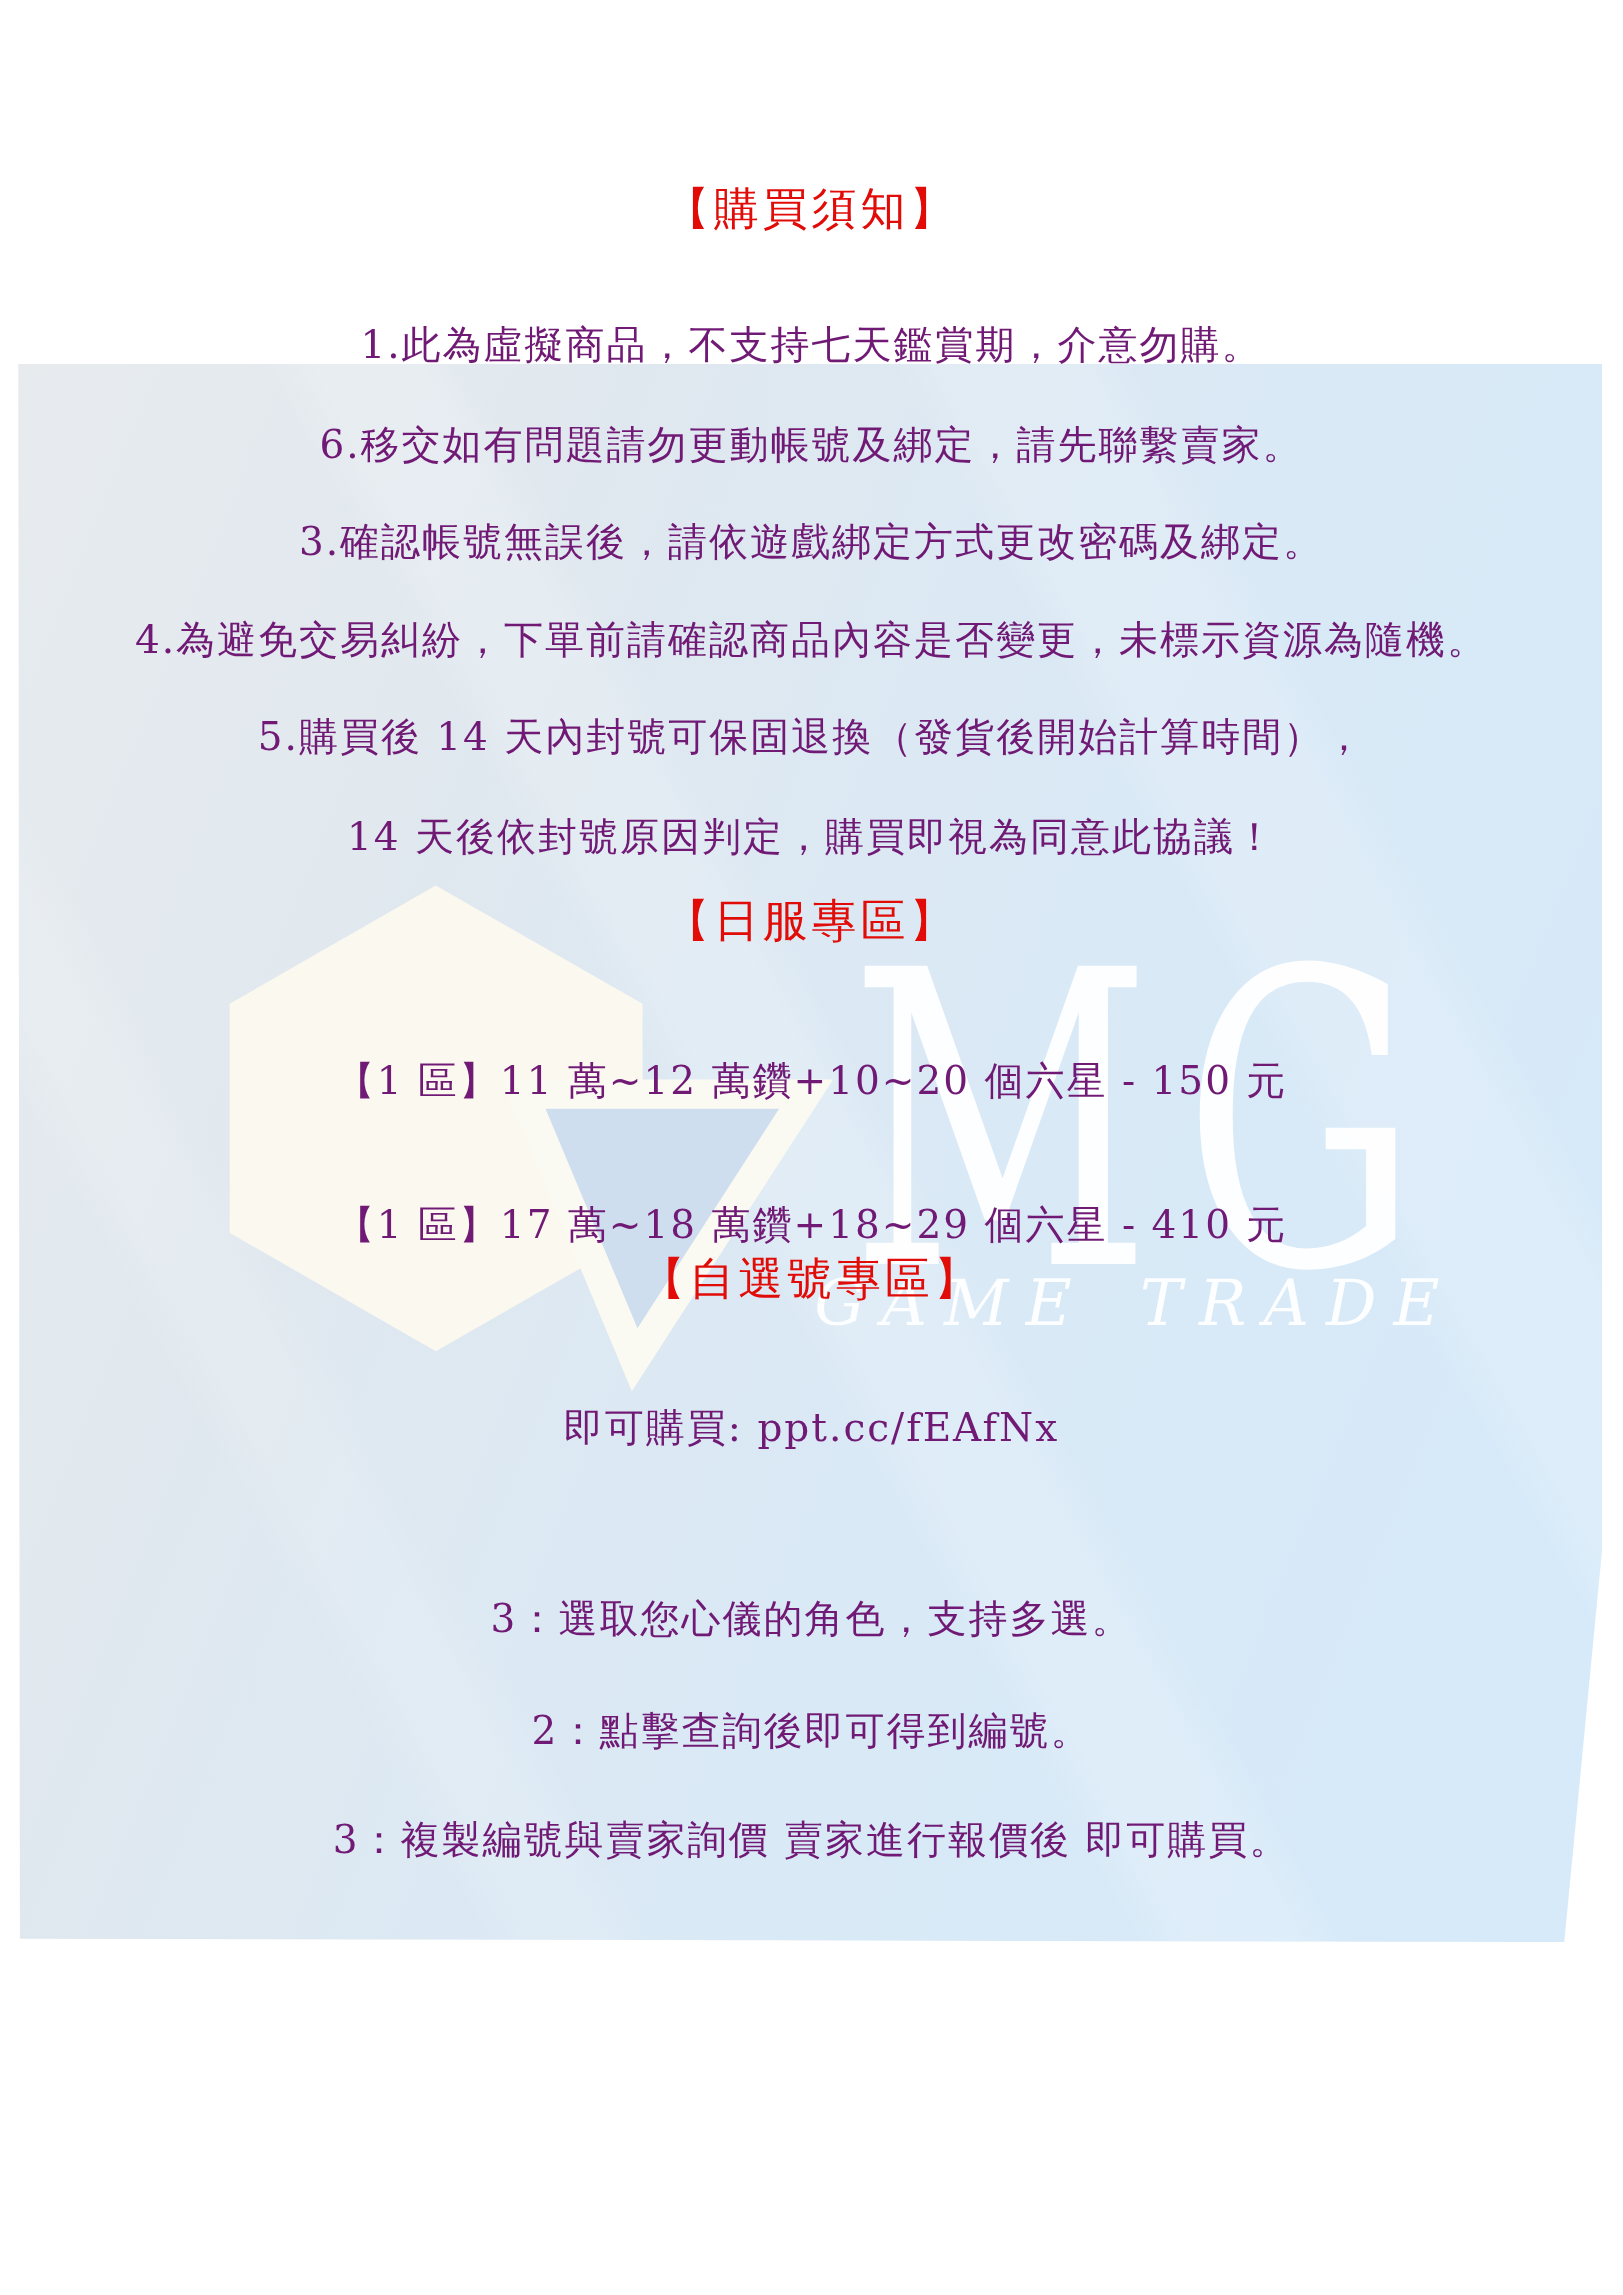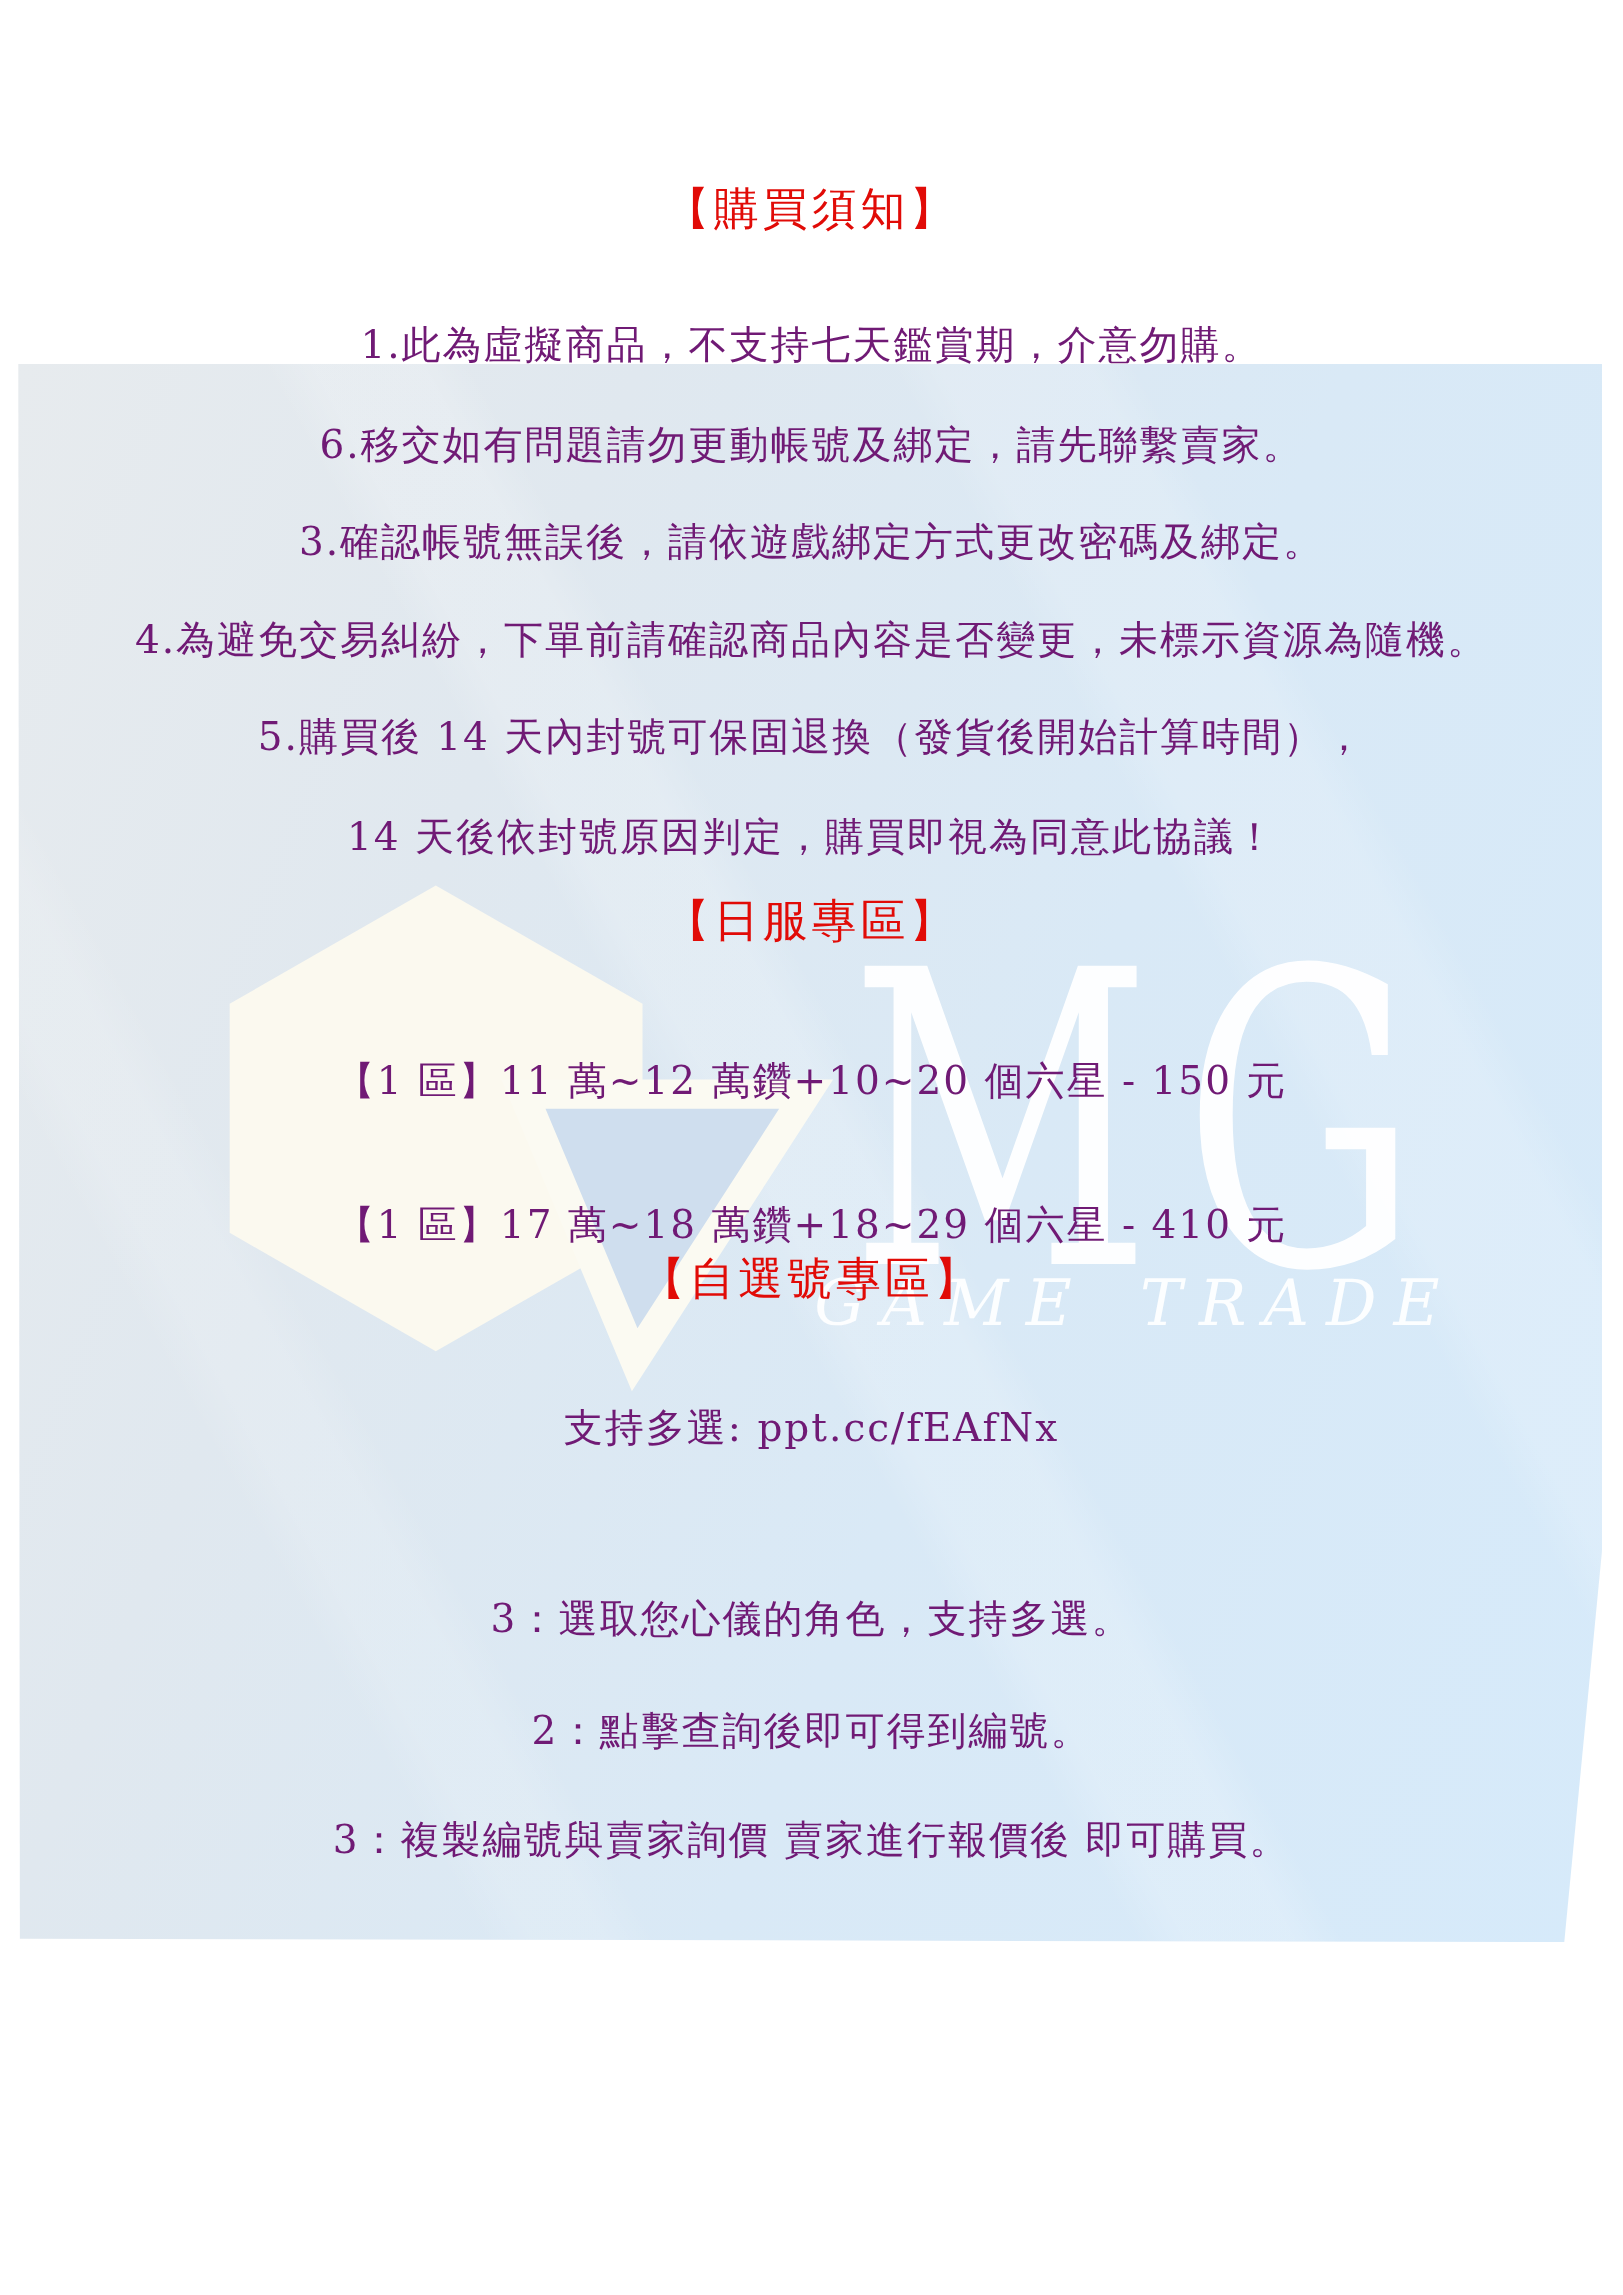--- a/index.html
+++ b/index.html
@@ -62,17 +62,17 @@
 <div class="line t-body" style="top:522px">3.確認帳號無誤後，請依遊戲綁定方式更改密碼及綁定。</div>
 <div class="line t-body" style="top:620px">4.為避免交易糾紛，下單前請確認商品內容是否變更，未標示資源為隨機。</div>
 <div class="line t-body" style="top:717px">5.購買後 14 天內封號可保固退換（發貨後開始計算時間），</div>
 <div class="line t-body" style="top:817px">14 天後依封號原因判定，購買即視為同意此協議！</div>
 
 <div class="line t-red" style="top:897px">【日服專區】</div>
 <div class="line t-body" style="top:1061px">【1 區】11 萬~12 萬鑽+10~20 個六星 - 150 元</div>
 <div class="line t-body" style="top:1205px">【1 區】17 萬~18 萬鑽+18~29 個六星 - 410 元</div>
 
 <div class="line t-red" style="top:1255px">【自選號專區】</div>
-<div class="line t-body" style="top:1408px">支持多選: ppt.cc/fEAfNx</div>
+<div class="line t-body" style="top:1408px">即可購買: ppt.cc/fEAfNx</div>
 <div class="line t-body" style="top:1599px">3：選取您心儀的角色，支持多選。</div>
 <div class="line t-body" style="top:1711px">2：點擊查詢後即可得到編號。</div>
 <div class="line t-body" style="top:1820px">3：複製編號與賣家詢價 賣家進行報價後 即可購買。</div>
 
 
 </body></html>

